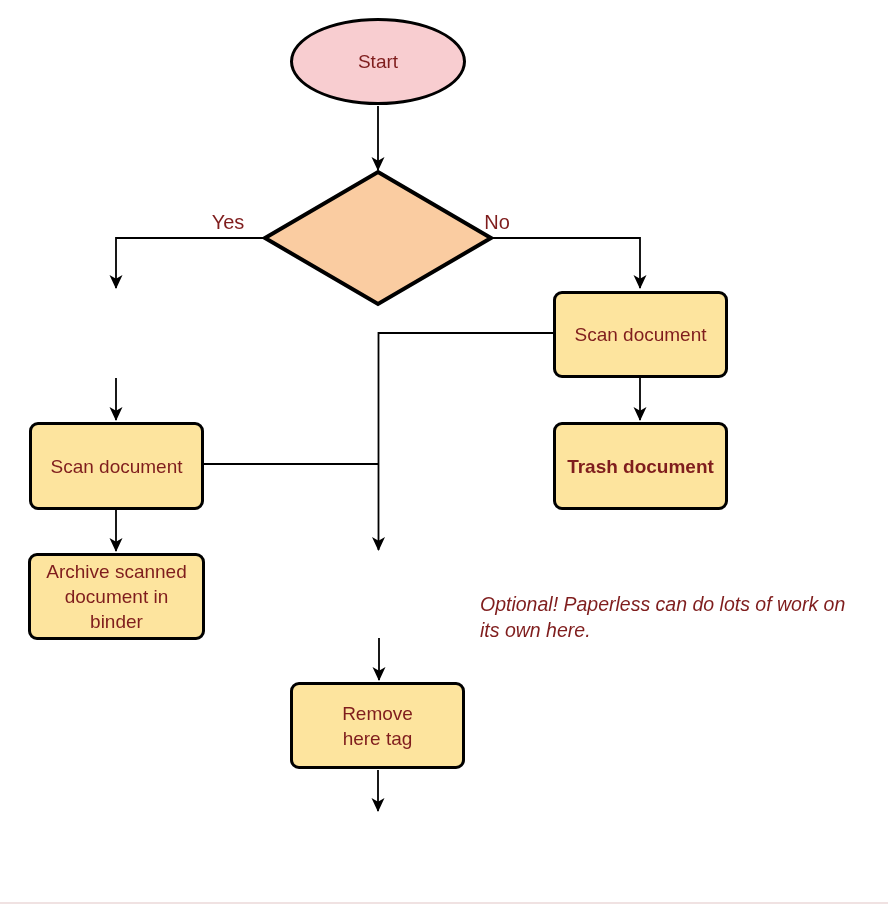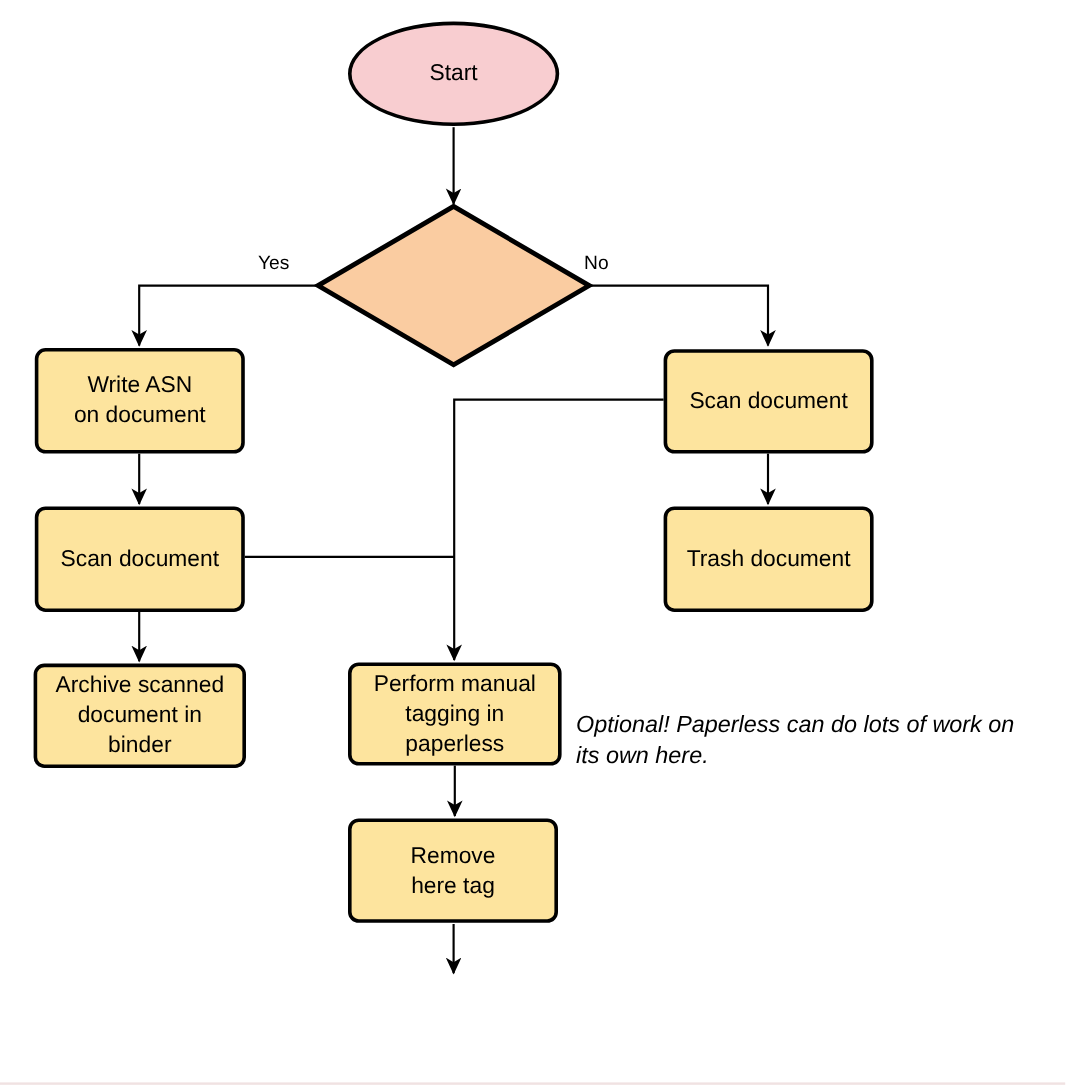--- a/index.html
+++ b/index.html
@@ -1,18 +1,18 @@
 <!DOCTYPE html>
 <html><head>
 <meta charset="utf-8">
 <style>
   html, body { margin:0; padding:0; background:#ffffff; }
   #app {
     position:relative; width:888px; height:907px; overflow:hidden;
-    background:#ffffff; font-family:"Liberation Sans", sans-serif; color:#000000;
+    background:#ffffff; font-family:"Liberation Sans", sans-serif; color:#7f1d1d;
   }
   #edges { position:absolute; left:0; top:0; }
   .edge { fill:none; stroke:#000; stroke-width:1.8px; }
   #decision-shape { stroke:#000; stroke-width:4px; }
 
   .node {
     position:absolute; box-sizing:border-box; border:3px solid #000;
     display:flex; align-items:center; justify-content:center;
     text-align:center; font-size:19px; line-height:25px; white-space:pre-line;
   }
@@ -27,21 +27,21 @@
   #n-trash   { left:553px; top:422px; width:175px; height:88px; }
   #n-tag     { left:290px; top:552px; width:178px; height:86px; }
   #n-remove  { left:290px; top:682px; width:175px; height:87px; }
   #n-end     { left:288px; top:813px; width:180px; height:87px; }
 
   .diamond-label {
     position:absolute; left:266px; top:172px; width:225px; height:132px;
     display:flex; align-items:center; justify-content:center;
     text-align:center; font-size:19px; line-height:25px; white-space:pre-line;
   }
-  .edge-label { position:absolute; width:48px; text-align:center; font-size:16px; }
+  .edge-label { position:absolute; width:48px; text-align:center; font-size:20px; }
   #lbl-yes { left:204px; top:211px; }
   #lbl-no  { left:473px; top:211px; }
 
   .annotation {
     position:absolute; left:480px; top:592px; width:412px;
     font-style:italic; font-size:19.5px; line-height:25.5px; white-space:pre-line;
   }
   .bottom-edge { position:absolute; left:0; top:902px; width:888px; height:2px; }
 </style>
 </head>
@@ -67,36 +67,31 @@
     <path class="edge" d="M378 770 V811" marker-end="url(#arrow)"></path>
     <polygon id="decision-shape" points="378,172 491,238 378,304 265,238" style="fill: rgb(250, 204, 161);"></polygon>
   </svg>
 
   <div class="node ellipse" id="n-start" style="background-color: rgb(248, 205, 208);">Start</div>
 
 
   <div class="edge-label" id="lbl-yes">Yes</div>
   <div class="edge-label" id="lbl-no">No</div>
 
-  <div class="node rect" id="n-write" style="background-color: rgb(253, 228, 158);">Write ASN
-on document</div>
 
   <div class="node rect" id="n-scanl" style="background-color: rgb(253, 228, 158);">Scan document</div>
 
   <div class="node rect" id="n-archive" style="background-color: rgb(253, 228, 158);">Archive scanned
 document in
 binder</div>
 
   <div class="node rect" id="n-scanr" style="background-color: rgb(253, 228, 158);">Scan document</div>
 
-  <div class="node rect" id="n-trash" style="background-color: rgb(253, 228, 158);">Trash document</div>
+  <div class="node rect" id="n-trash" style="background-color: rgb(253, 228, 158); font-weight: bold;">Trash document</div>
 
-  <div class="node rect" id="n-tag" style="background-color: rgb(253, 228, 158);">Perform manual
-tagging in
-paperless</div>
 
   <div class="node rect" id="n-remove" style="background-color: rgb(253, 228, 158);">Remove
 here tag</div>
 
 
   <div class="annotation">Optional! Paperless can do lots of work on
 its own here.</div>
 
   <div class="bottom-edge" style="background-color: rgb(240, 226, 226);"></div>
 </div>

